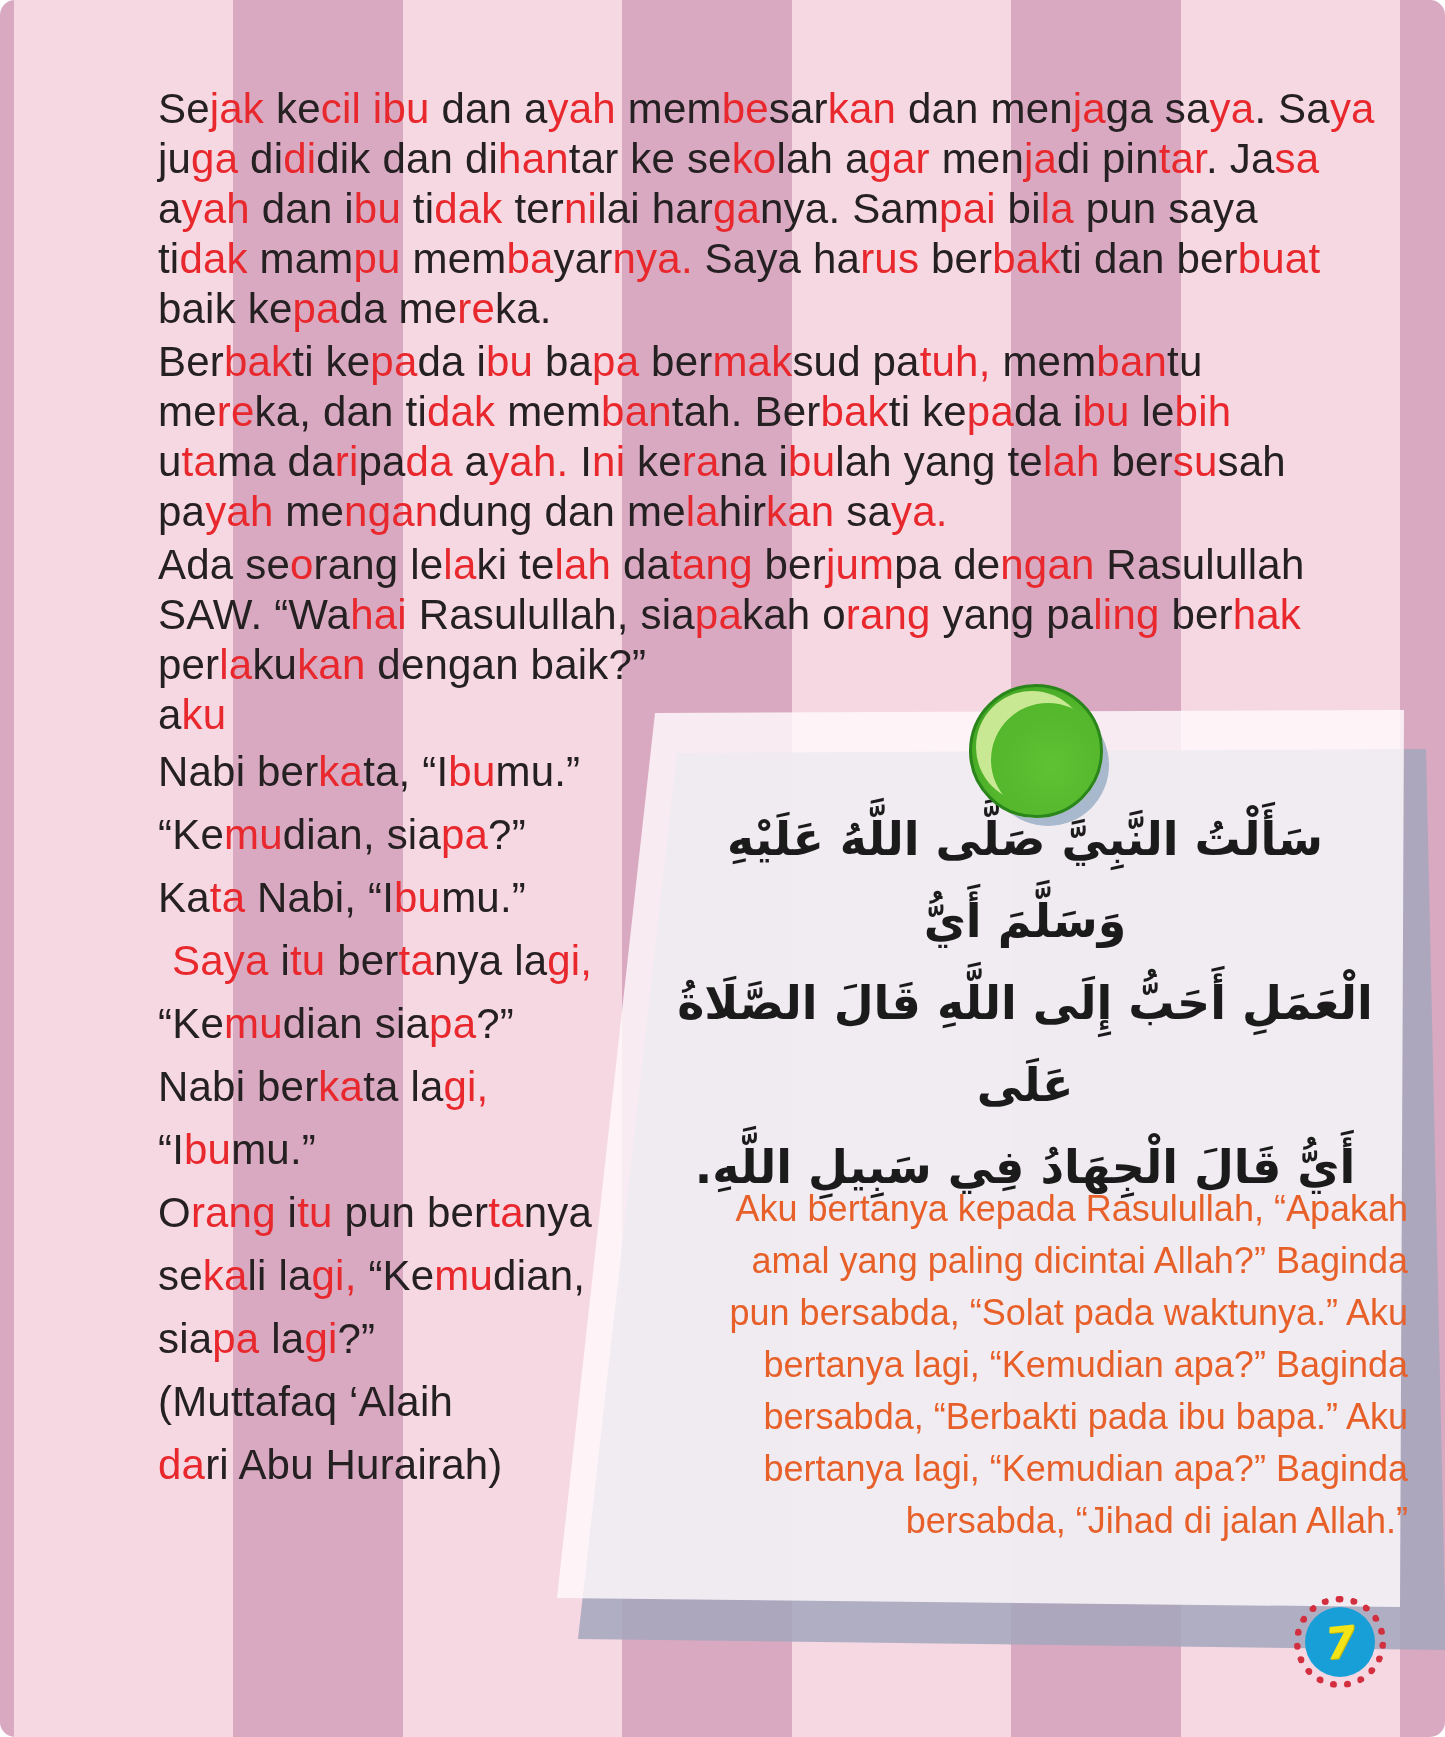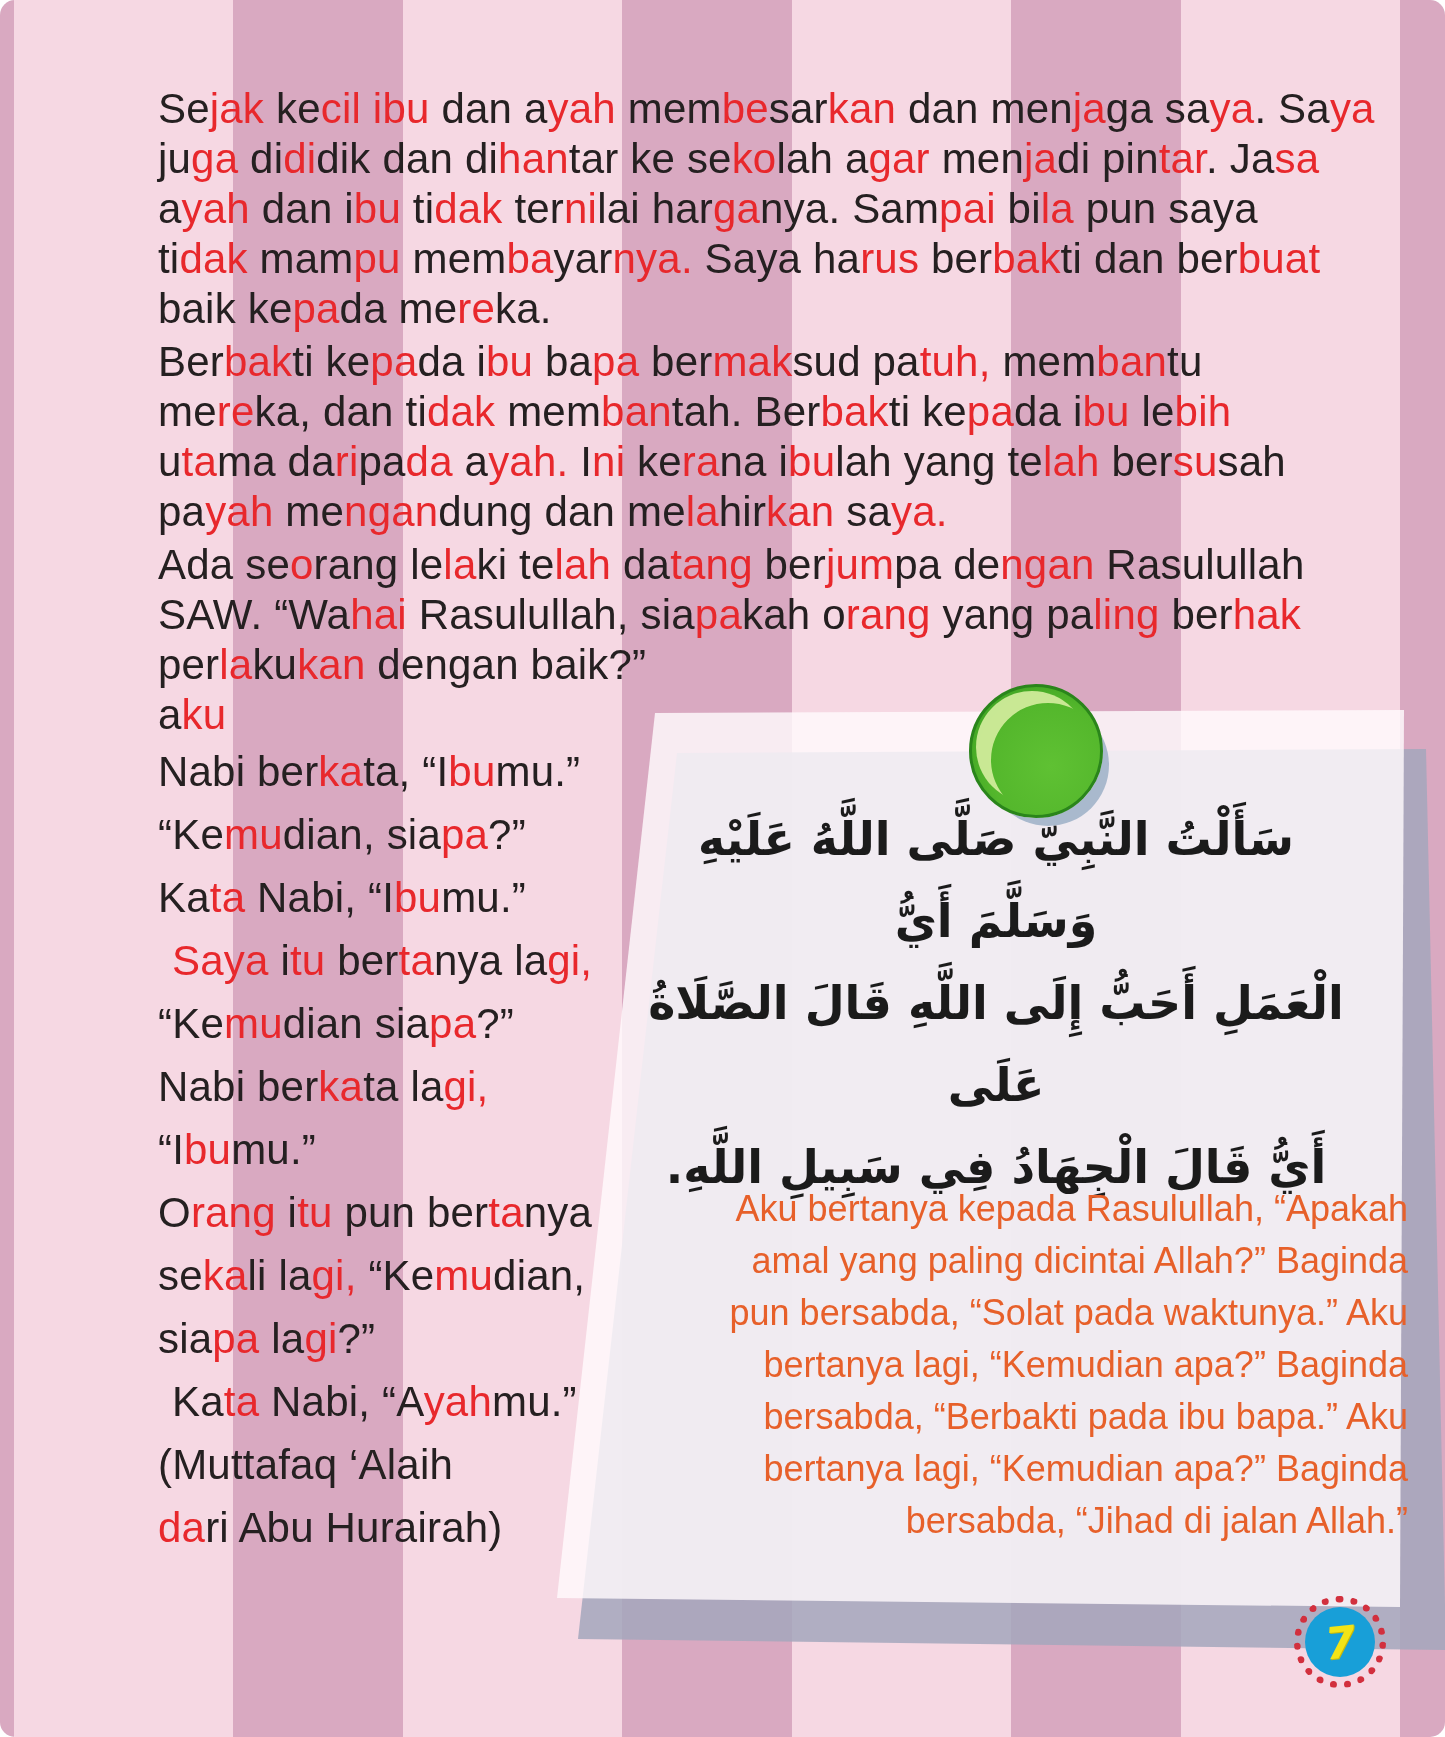--- a/index.html
+++ b/index.html
@@ -31,21 +31,21 @@
   .main-text{position:absolute; left:158px; top:84px; width:1190px; z-index:3;
     font-size:42px; color:var(--black); letter-spacing:.2px; white-space:nowrap;}
   .tl{display:block;}
   .par{line-height:50px; height:50px;}
   .dlg{line-height:63px; height:63px;}
   .gap{margin-top:3px;}
   .ind{padding-left:14px;}
   .red{color:var(--red);}
   .blk{color:var(--black);}
   
-  .arabic{position:absolute; left:626px; top:798px; width:740px; z-index:3;
+  .arabic{position:absolute; left:655px; top:798px; width:740px; z-index:3;
     direction:rtl; text-align:center; font-family:"DejaVu Sans", sans-serif;
     font-size:46px; line-height:82px; font-weight:bold; color:#1b1b1b;}
   .translation{position:absolute; left:648px; top:1183px; width:760px; z-index:3;
     text-align:right; font-size:36px; line-height:52px; color:var(--orange); font-weight:500;}
   
   .pin{position:absolute; left:969px; top:684px; width:128px; height:128px; z-index:4;
     border-radius:50%;
     background:radial-gradient(circle at 62% 62%, #5fc133 0%, #54b72c 55%, #3fa323 82%, #2f8f1d 100%);
     border:3px solid #2a851b;
     box-shadow:12px 14px 0 -6px #a9b9cd;}
@@ -84,21 +84,20 @@
       <div class="tl dlg"><span class="blk">Nabi ber</span><span class="red">ka</span><span class="blk">ta, “I</span><span class="red">bu</span><span class="blk">mu.”</span></div>
       <div class="tl dlg"><span class="blk">“Ke</span><span class="red">mu</span><span class="blk">dian, sia</span><span class="red">pa</span><span class="blk">?”</span></div>
       <div class="tl dlg"><span class="blk">Ka</span><span class="red">ta</span><span class="blk"> Nabi, “I</span><span class="red">bu</span><span class="blk">mu.”</span></div>
       <div class="tl dlg ind"><span class="red">Saya</span><span class="blk"> i</span><span class="red">tu</span><span class="blk"> ber</span><span class="red">ta</span><span class="blk">nya la</span><span class="red">gi,</span></div>
       <div class="tl dlg"><span class="blk">“Ke</span><span class="red">mu</span><span class="blk">dian sia</span><span class="red">pa</span><span class="blk">?”</span></div>
       <div class="tl dlg"><span class="blk">Nabi ber</span><span class="red">ka</span><span class="blk">ta la</span><span class="red">gi,</span></div>
       <div class="tl dlg"><span class="blk">“I</span><span class="red">bu</span><span class="blk">mu.”</span></div>
       <div class="tl dlg"><span class="blk">O</span><span class="red">rang</span><span class="blk"> i</span><span class="red">tu</span><span class="blk"> pun ber</span><span class="red">ta</span><span class="blk">nya</span></div>
       <div class="tl dlg"><span class="blk">se</span><span class="red">ka</span><span class="blk">li la</span><span class="red">gi,</span><span class="blk"> “Ke</span><span class="red">mu</span><span class="blk">dian,</span></div>
       <div class="tl dlg"><span class="blk">sia</span><span class="red">pa</span><span class="blk"> la</span><span class="red">gi</span><span class="blk">?”</span></div>
-      <div class="tl dlg ind"><span class="blk">Ka</span><span class="red">ta</span><span class="blk"> Nabi, “A</span><span class="red">yah</span><span class="blk">mu.”</span></div>
       <div class="tl dlg"><span class="blk">(Muttafaq ‘Alaih</span></div>
       <div class="tl dlg"><span class="red">da</span><span class="blk">ri Abu Hurairah)</span></div>
     </div>
 
   <div class="arabic" id="arabic">
       <div>سَأَلْتُ النَّبِيَّ صَلَّى اللَّهُ عَلَيْهِ وَسَلَّمَ أَيُّ</div>
       <div>الْعَمَلِ أَحَبُّ إِلَى اللَّهِ قَالَ الصَّلَاةُ عَلَى</div>
       <div>أَيُّ قَالَ الْجِهَادُ فِي سَبِيلِ اللَّهِ.</div>
     </div>
   <div class="translation" id="translation">

